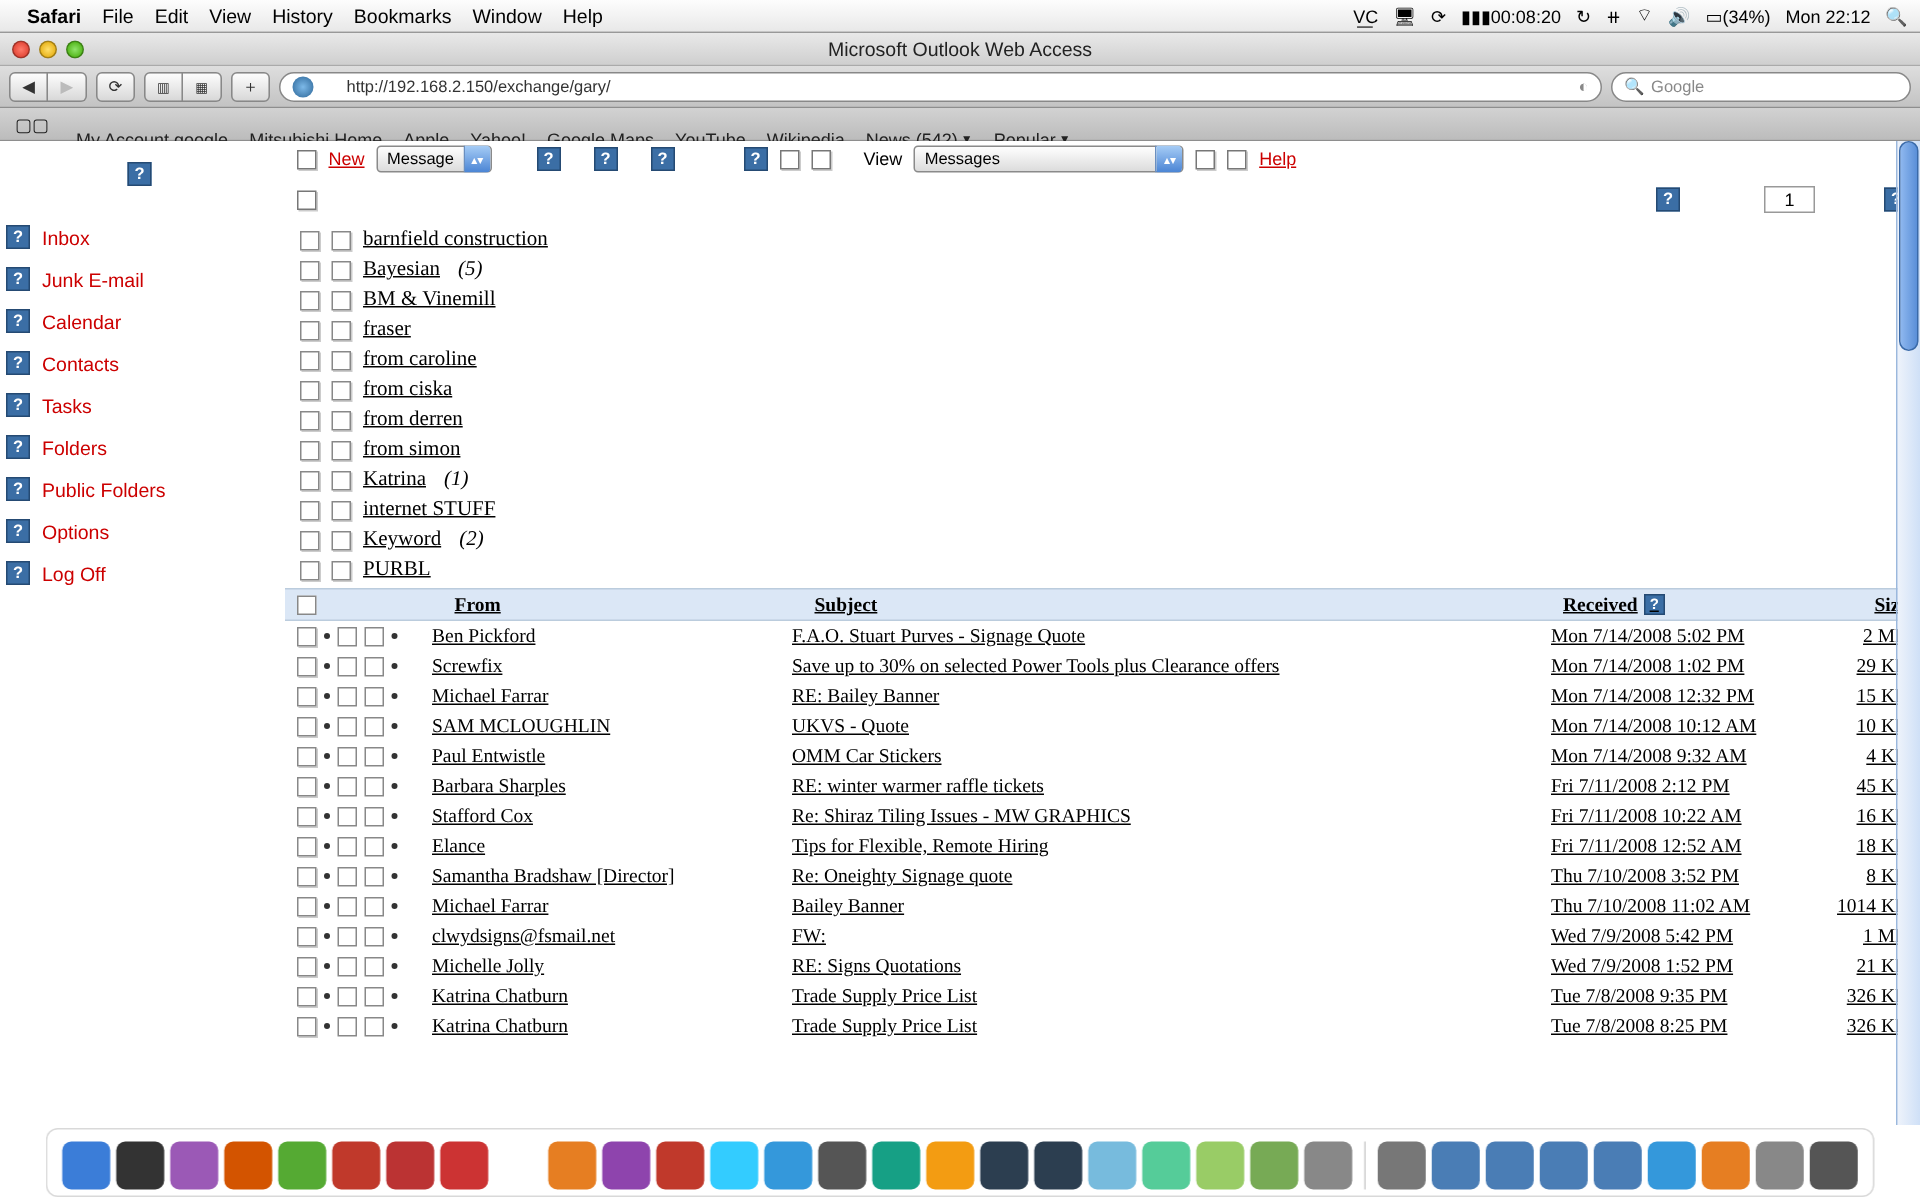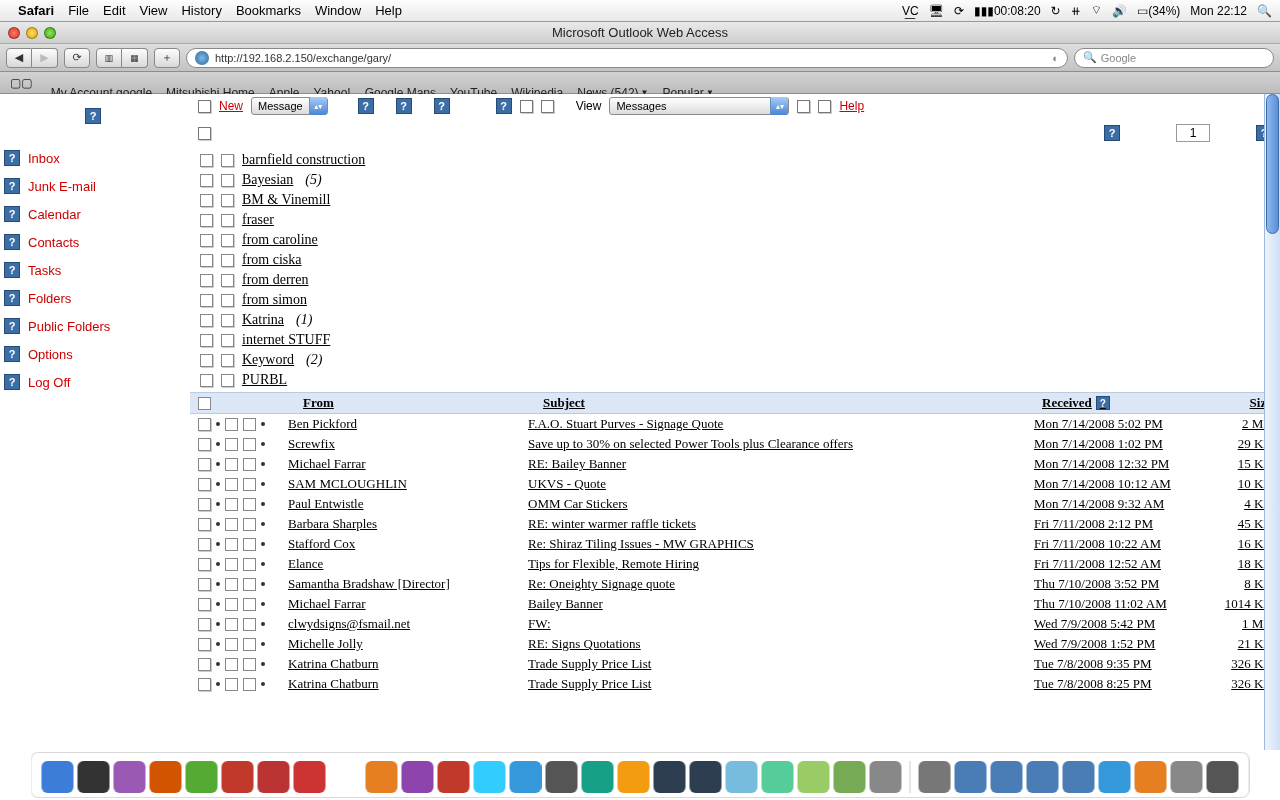--- a/index.html
+++ b/index.html
@@ -18,21 +18,21 @@
 .titlebar { height:22px; background:linear-gradient(#e9e9e9,#cfcfcf); border-bottom:1px solid #aaa; display:flex; align-items:center; position:relative; }
 .tl-buttons { position:absolute; left:8px; display:flex; gap:6px; }
 .tl-buttons span { width:12px; height:12px; border-radius:50%; display:inline-block; border:1px solid rgba(0,0,0,.3); }
 .tl-close{background:radial-gradient(#ff7b6b,#d83526);} .tl-min{background:radial-gradient(#ffdf6b,#e0a400);} .tl-zoom{background:radial-gradient(#8fe36b,#3fa800);}
 .titlebar .title { margin:0 auto; font-size:13px; color:#222;text-align:center; }
 
 .toolbar { height:28px; background:linear-gradient(#dedede,#c3c3c3); border-bottom:1px solid #8e8e8e; display:flex; align-items:center; padding:0 6px; gap:6px; }
 .tb-btn { width:26px; height:20px; border:1px solid #888; border-radius:4px; background:linear-gradient(#fdfdfd,#d8d8d8); display:inline-flex; align-items:center; justify-content:center; font-size:11px; color:#333; }
 .tb-group { display:flex; }
 .tb-group .tb-btn:first-child{border-radius:4px 0 0 4px;} .tb-group .tb-btn:last-child{border-radius:0 4px 4px 0; border-left:0;}
-.urlbar { flex:1; height:20px; border:1px solid #888; border-radius:10px; background:#fff; display:flex; align-items:center; padding:0 8px; gap:6px; color:#333; }
+.urlbar { flex:1; height:20px; border:1px solid #888; border-radius:10px; background:#fff; display:flex; align-items:center; padding:0 8px; gap:22px; color:#333; }
 .urlbar .globe{width:14px;height:14px;border-radius:50%;background:radial-gradient(#7db9e8,#2a6496);}
 .searchbar { width:200px; height:20px; border:1px solid #888; border-radius:10px; background:#fff; display:flex; align-items:center; padding:0 8px; color:#888; gap:4px;}
 .bookbar { height:22px; background:linear-gradient(#d2d2d2,#bcbcbc); border-bottom:1px solid #8e8e8e; display:flex; align-items:center; padding:0 10px; gap:18px; font-size:12px; color:#222;}
 .bookbar .bk { display:inline-flex; align-items:center; gap:2px;margin-top:20px;}
 .tri{font-size:8px;}
 
 
 .owa { position:absolute; top:94px; left:0; right:0; bottom:50px; display:flex; background:#fff; }
 .sidebar { width:190px; border-right:0; padding:4px 4px 4px 0;}
 .sidebar .logo { height:36px; border:1px solid #fff; display:flex; align-items:center; justify-content:center;}

